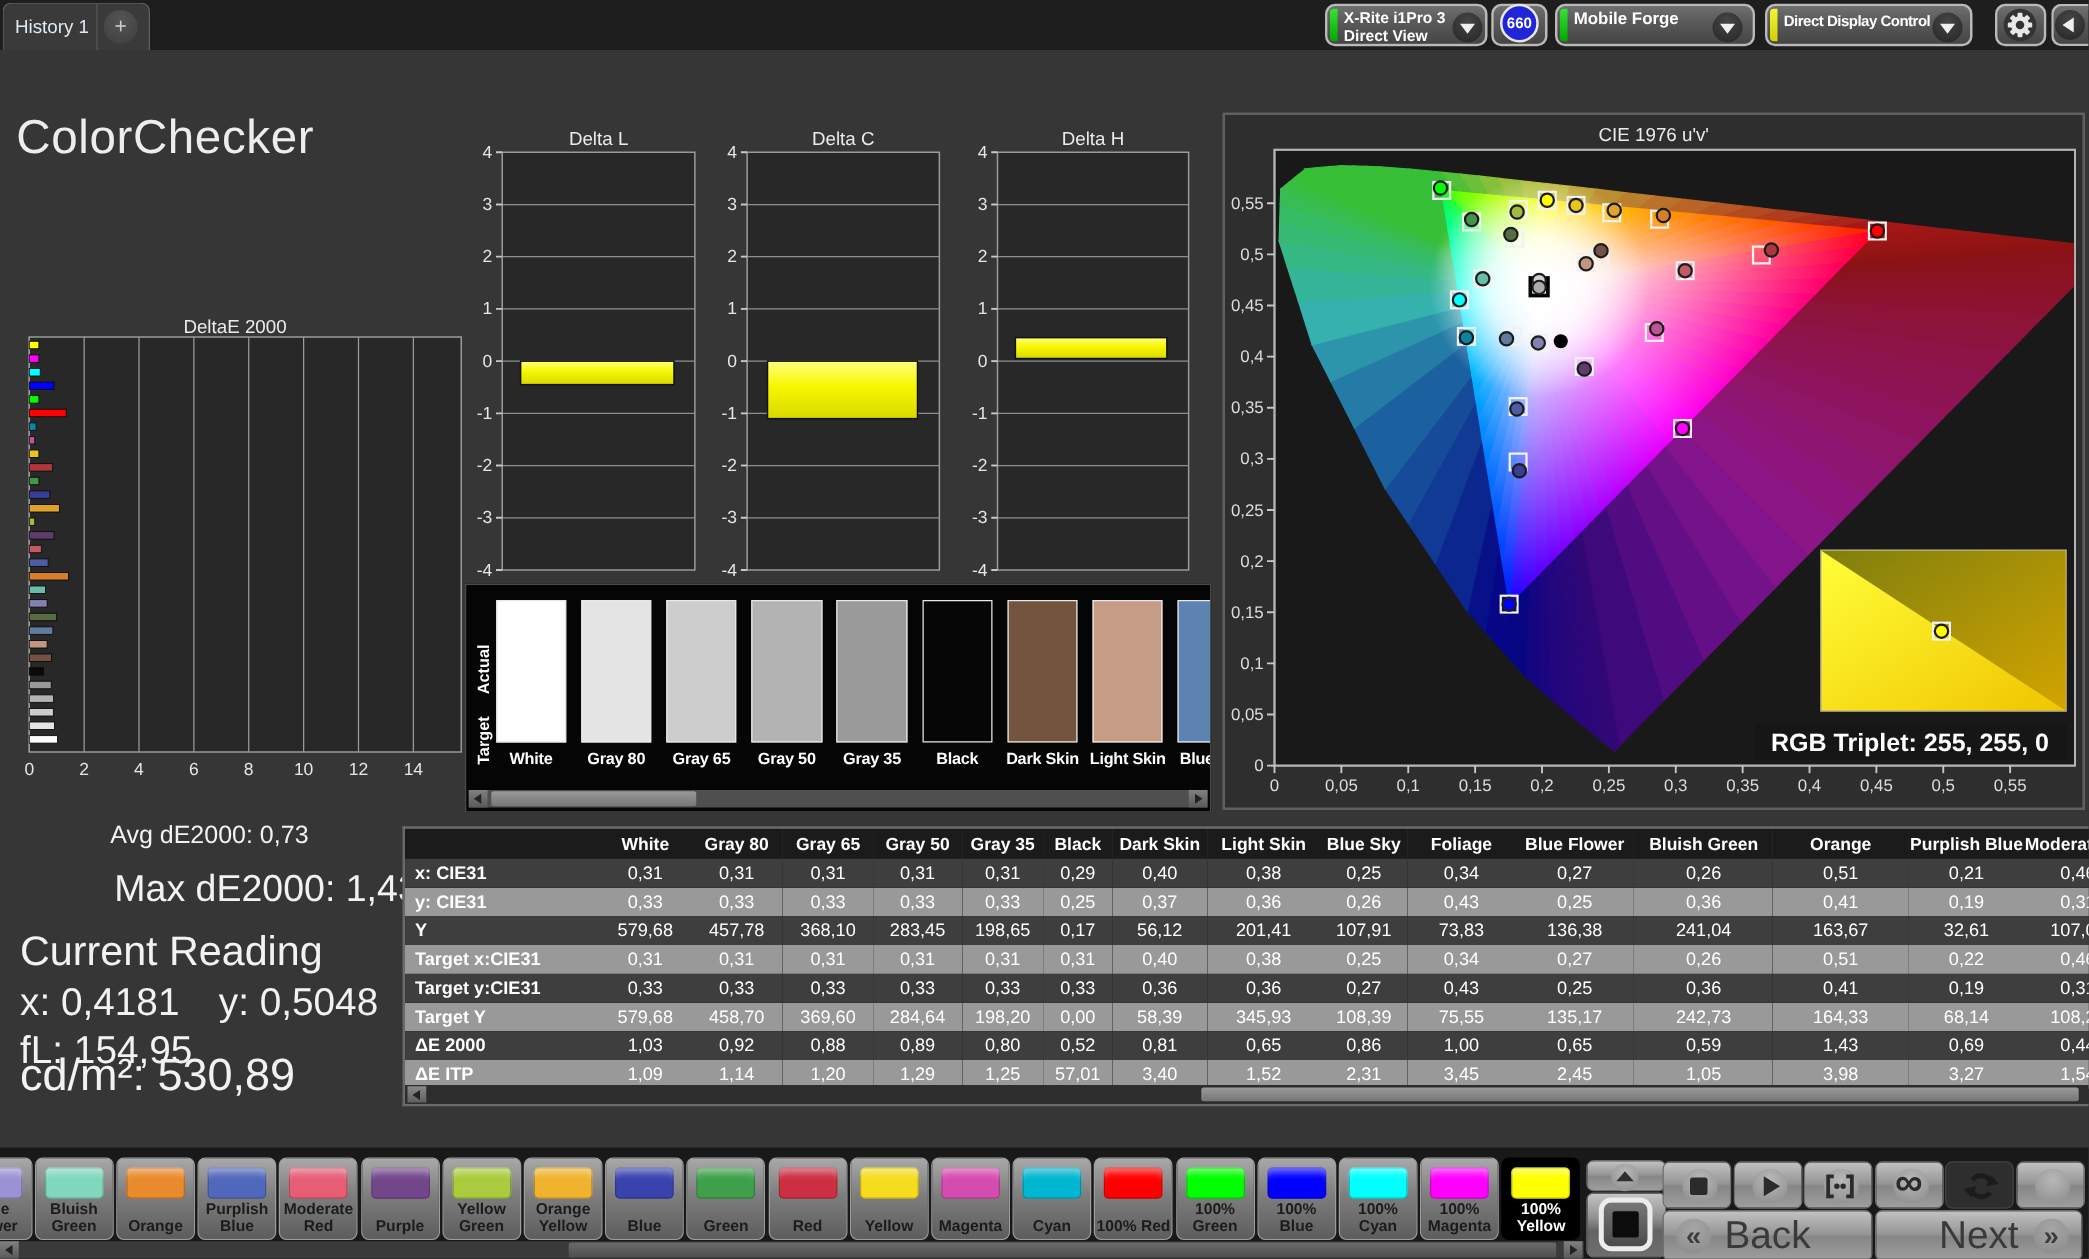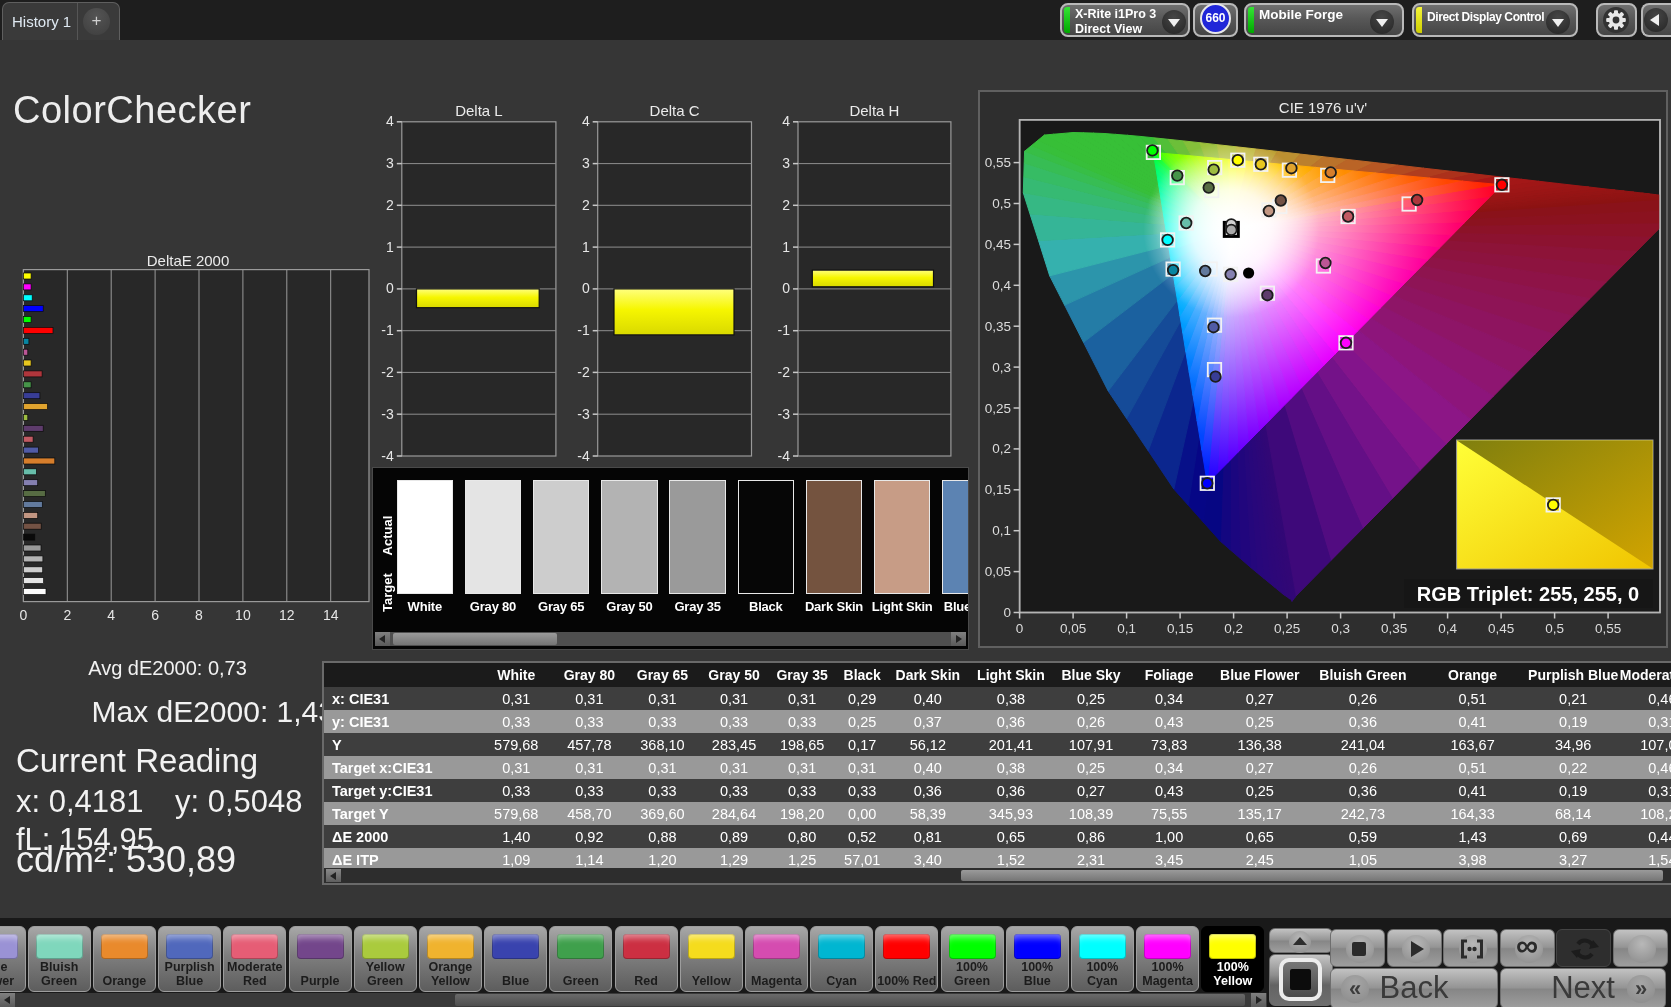--- a/index.html
+++ b/index.html
@@ -1684,21 +1684,21 @@
           <td>283,45</td>
           <td>198,65</td>
           <td>0,17</td>
           <td>56,12</td>
           <td>201,41</td>
           <td>107,91</td>
           <td>73,83</td>
           <td>136,38</td>
           <td>241,04</td>
           <td>163,67</td>
-          <td>34,96</td>
+          <td>32,61</td>
           <td>107,06</td>
         </tr>
         <tr class="lt">
           <td class="lbl">Target x:CIE31</td>
           <td>0,31</td>
           <td>0,31</td>
           <td>0,31</td>
           <td>0,31</td>
           <td>0,31</td>
           <td>0,31</td>
@@ -1743,21 +1743,21 @@
           <td>108,39</td>
           <td>75,55</td>
           <td>135,17</td>
           <td>242,73</td>
           <td>164,33</td>
           <td>68,14</td>
           <td>108,26</td>
         </tr>
         <tr class="dk">
           <td class="lbl">ΔE 2000</td>
-          <td>1,40</td>
+          <td>1,03</td>
           <td>0,92</td>
           <td>0,88</td>
           <td>0,89</td>
           <td>0,80</td>
           <td>0,52</td>
           <td>0,81</td>
           <td>0,65</td>
           <td>0,86</td>
           <td>1,00</td>
           <td>0,65</td>

